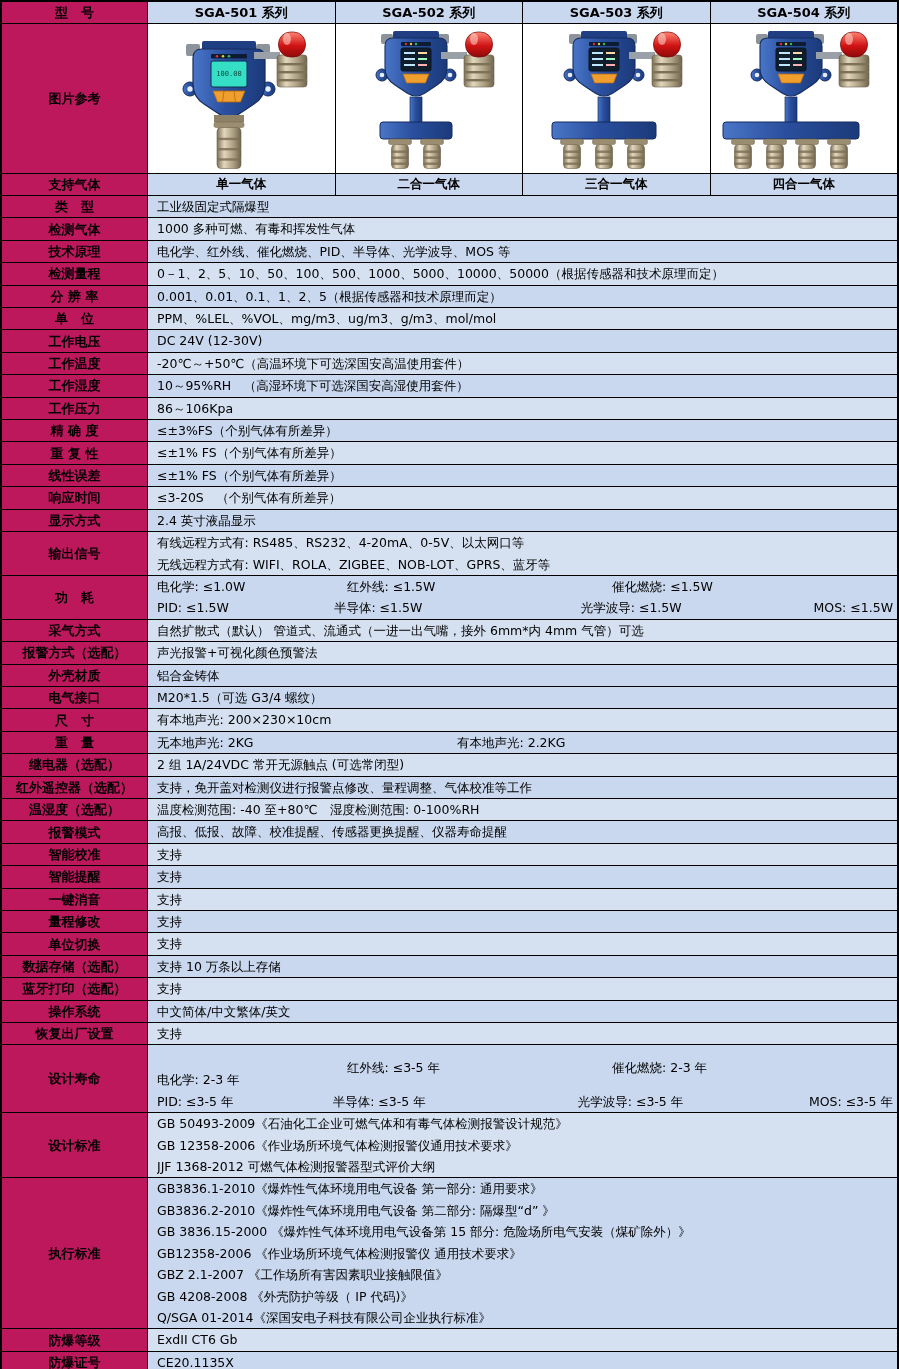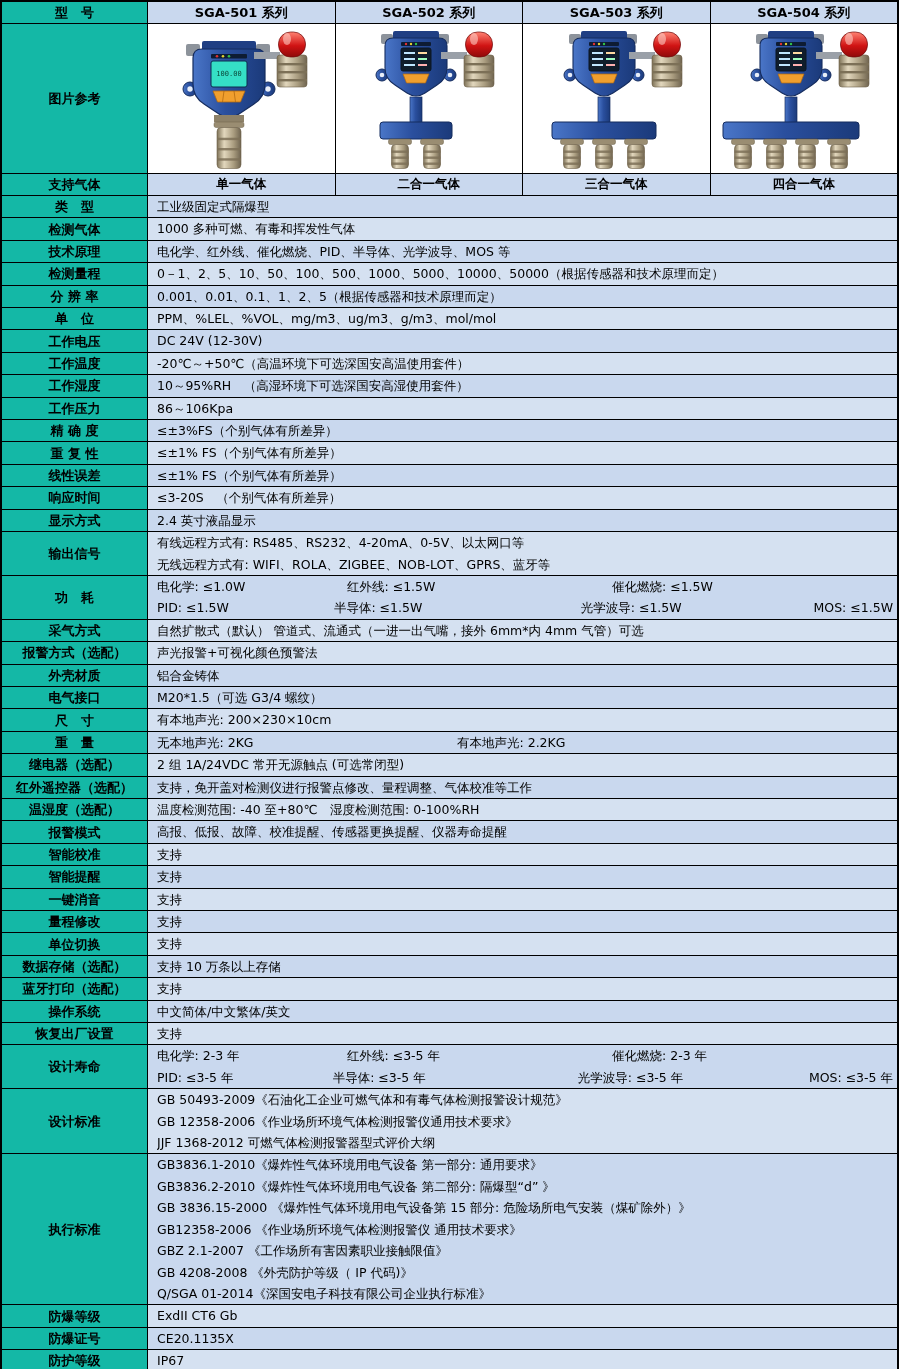--- a/index.html
+++ b/index.html
@@ -1,20 +1,20 @@
 <!DOCTYPE html>
 <html><head>
 <meta charset="utf-8">
 <style>
   html,body{margin:0;padding:0;background:#fff;}
   body{width:899px;font-family:"DejaVu Sans","Liberation Sans",sans-serif;color:#000;}
   .spec-table{width:899px;box-sizing:border-box;border:2px solid #000;background:#cfdcef;}
   .row{display:flex;border-bottom:1px solid #000;align-items:stretch;}
   .row:last-child{border-bottom:none;}
-  .label-cell{width:146px;min-width:146px;box-sizing:border-box;background:#14b8a6;
+  .label-cell{width:146px;min-width:146px;box-sizing:border-box;background:#be185d;
     border-right:1px solid #000;display:flex;align-items:center;justify-content:center;
     text-align:center;font-weight:bold;font-size:13px;line-height:15px;padding:1px 3px;}
   .cells{display:flex;flex:1;min-width:0;}
   .cell{flex:1;box-sizing:border-box;border-right:1px solid #000;display:flex;
     align-items:center;justify-content:center;font-size:13px;min-width:0;}
   .cell:last-child{border-right:none;}
   .header-row{min-height:21px;}
   .header-row .cell{font-weight:bold;background:#c9d8ee;}
   .image-row{height:149px;}
   .image-row .cell{background:#ffffff;overflow:hidden;}
@@ -537,21 +537,21 @@
       <div class="row spec-row bg-a">
         <div class="label-cell">恢复出厂设置</div>
         <div class="value-cell">
           <div class="line">支持</div>
         </div>
       </div>
       <div class="row spec-row bg-b">
         <div class="label-cell">设计寿命</div>
         <div class="value-cell">
           <div class="line cols">
-            <span style="width: 190px;">电化学: 2-3 年</span>
+            <span style="width: 190px; margin-top: 24px;">电化学: 2-3 年</span>
             <span style="width: 265px;">红外线: ≤3-5 年</span>
             <span>催化燃烧: 2-3 年</span>
           </div>
           <div class="line cols">
             <span style="width: 190px;">PID: ≤3-5 年</span>
             <span style="width: 265px;">半导体: ≤3-5 年</span>
             <span style="width: 250px;">光学波导: ≤3-5 年</span>
             <span>MOS: ≤3-5 年</span>
           </div>
         </div>

